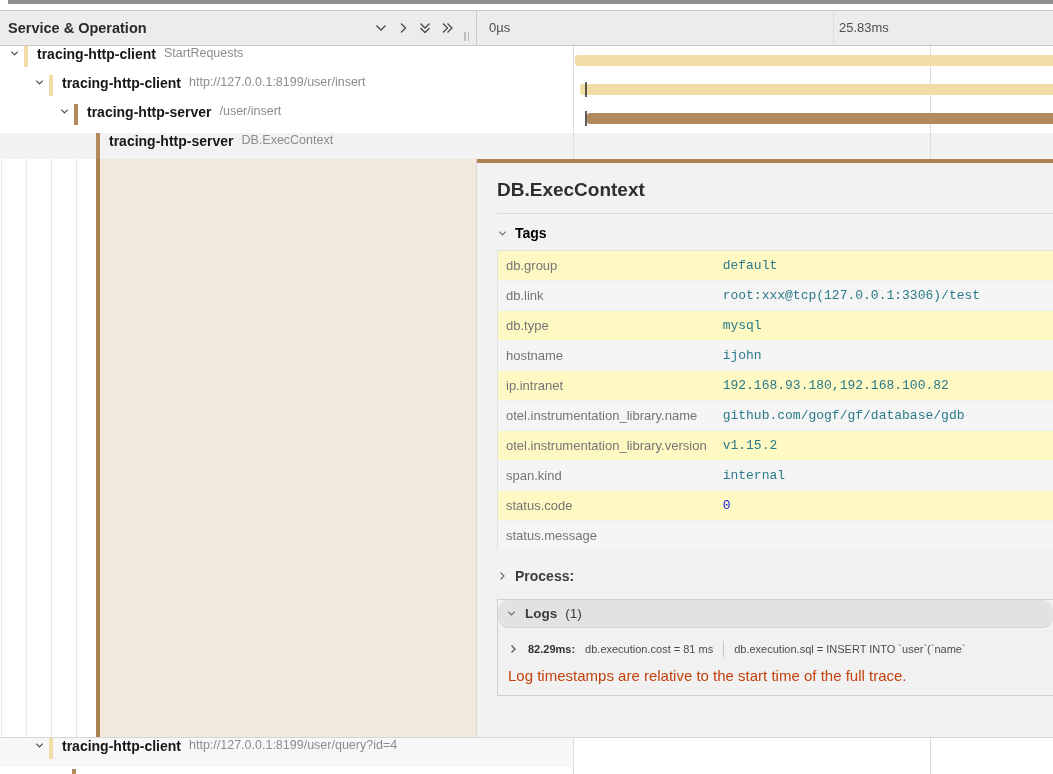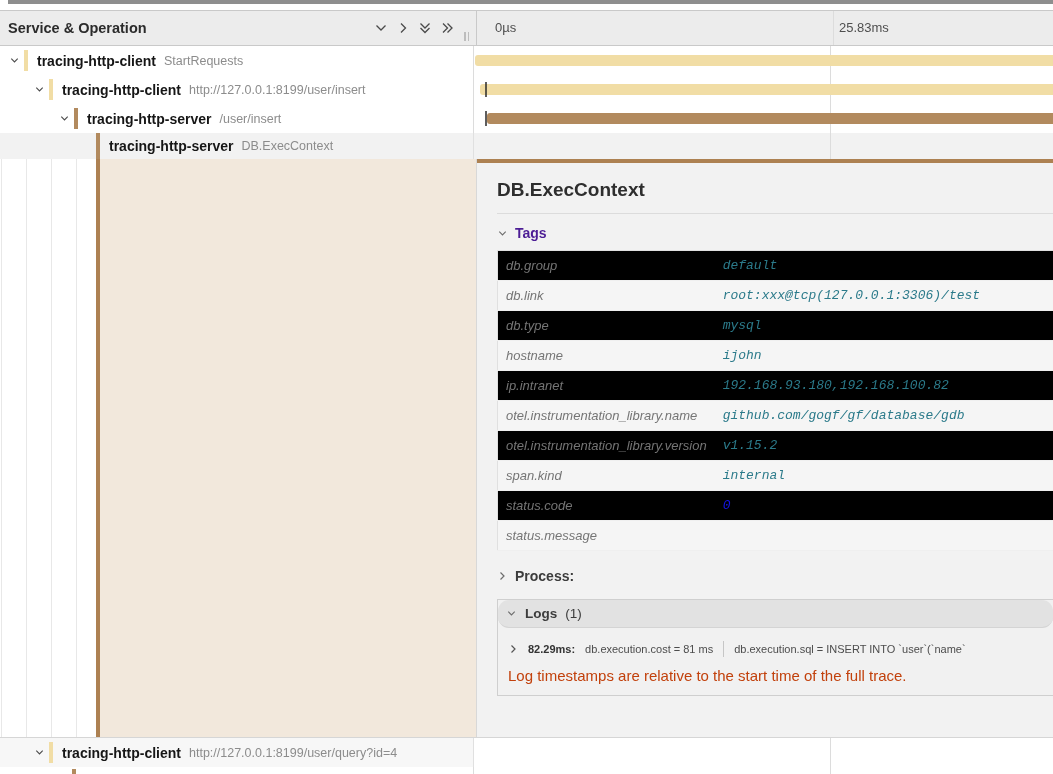--- a/index.html
+++ b/index.html
@@ -19,28 +19,28 @@
   .hdr-left { width:477px; position:relative; display:flex; align-items:center;
               border-right:1px solid #c9c9c9; }
   .hdr-title { margin-left:8px; font-size:14.5px; font-weight:700; color:#2b2b2b; }
   .hdr-icons { position:absolute; right:22px; top:0; bottom:0; display:flex; gap:8px; align-items:center; }
   .hicon { width:14px; height:14px; display:flex; align-items:center; justify-content:center; cursor:pointer; }
   .hicon svg { display:block; }
   .grip { position:absolute; right:7px; bottom:4px; display:flex; gap:2px; }
   .grip i { display:block; width:1.5px; height:9px; background:#bdbdbd; }
   .hdr-right { flex:1; position:relative; }
   .tick-label { position:absolute; top:9px; font-size:13px; color:#4f4f4f; }
-  .tick-label.t0 { left:18px;text-align:center; }
+  .tick-label.t0 { left:12px;text-align:center; }
   .tick-label.t1 { left:362px; }
   .gl { position:absolute; left:356px; top:0; height:100%; width:1px; background:#dcdcdc; }
 
   
   .rows { position:absolute; top:46px; left:0; width:100%; }
   .row { display:flex; height:29px; position:relative; }
-  .name-col { width:474px; display:flex; align-items:center;
+  .name-col { width:574px; display:flex; align-items:flex-start;
               border-right:1px solid #dcdcdc; overflow:hidden; }
   .lvl0 .name-col { padding-left:6px; }
   .lvl1 .name-col { padding-left:31px; }
   .lvl2 .name-col { padding-left:56px; }
   .row.sel { background:#f2f2f2; height:26px; }
   .sel .name-col { padding-left:96px; border-right-color:#e0e0e0; }
   .chev { width:16px; height:14px; display:flex; align-items:center; justify-content:center;
           margin-right:2px; flex:none; cursor:pointer; }
   .svc-bar { width:4px; height:21px; margin-right:9px; flex:none; }
   .sel .svc-bar { height:100%; }
@@ -58,24 +58,24 @@
   .guide { position:absolute; top:0; height:100%; width:1px; background:#e8e8e8; }
   .g1{left:1px;} .g2{left:26px;} .g3{left:51px;} .g4{left:76px;}
   .detail-accent { position:absolute; left:96px; top:0; width:4px; height:100%; }
   .detail-tint { position:absolute; left:100px; right:0; top:0; height:100%; }
   .detail-right { flex:1; position:relative; background:#f2f2f2; }
   .detail-topbar { position:absolute; top:0; left:0; right:0; height:4px; }
   .detail-panel { position:absolute; top:4px; left:0; right:0; bottom:0; padding:16px 0 0 20px; }
   .detail-title { margin:0; font-size:19px; font-weight:700; color:#2e2e2e; }
   .title-divider { border:none; border-top:1px solid #dcdcdc; margin:12px 0 11px 0; }
   .sec-hdr { display:flex; align-items:center; gap:7px; font-size:14px; font-weight:700;
-             color:#4c1d95; margin-bottom:9px; cursor:pointer; }
-
-  table.tags { border-collapse:collapse; width:100%; background:#000000;
-               border:1px solid #e0e0e0; border-right:none;font-style:italic; }
+             color:#000000; margin-bottom:9px; cursor:pointer; }
+
+  table.tags { border-collapse:collapse; width:100%; background:#fef9c3;
+               border:1px solid #e0e0e0; border-right:none; }
   table.tags tr:nth-child(even) { background:#f5f5f5; }
   table.tags td { padding:7px 8px; font-size:13px; height:29px; border-bottom:1px solid #efefef; }
   td.tkey { color:#757575; width:206px; }
   td.tval { font-family:"Liberation Mono", monospace; font-size:12.5px; color:#2b7a8a; padding-left:0; }
   td.tval[data-type="number"] { color:#1414e8; }
 
   .proc { margin-top:17px; display:flex; align-items:center; gap:8px;
           font-size:14px; font-weight:700; color:#3c3c3c; cursor:pointer; }
 
   .logs { margin-top:15px; border:1px solid #cfcfcf; border-right:none; background:#f1f1f1; }

